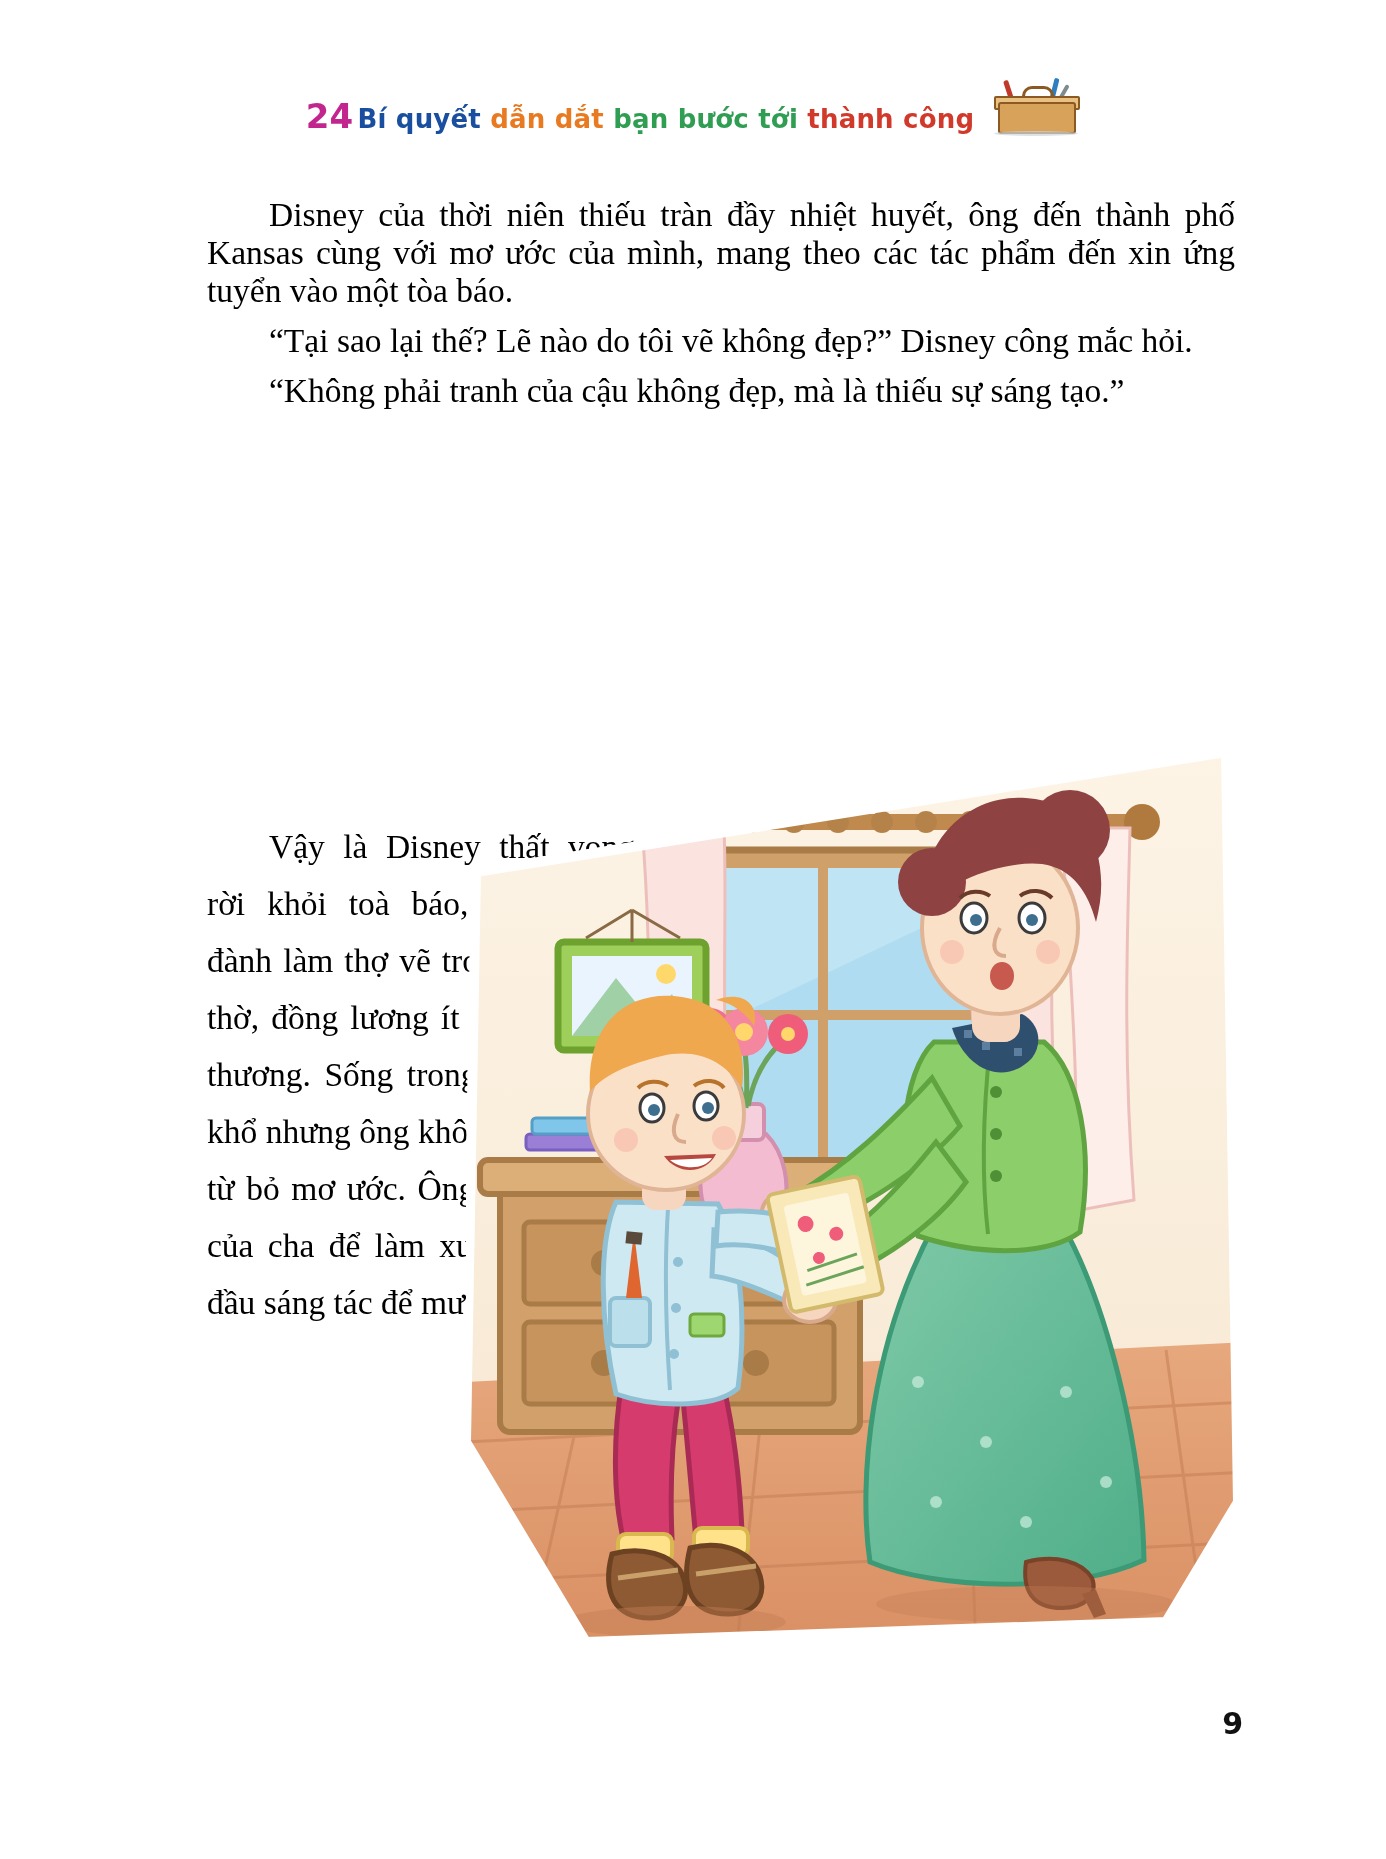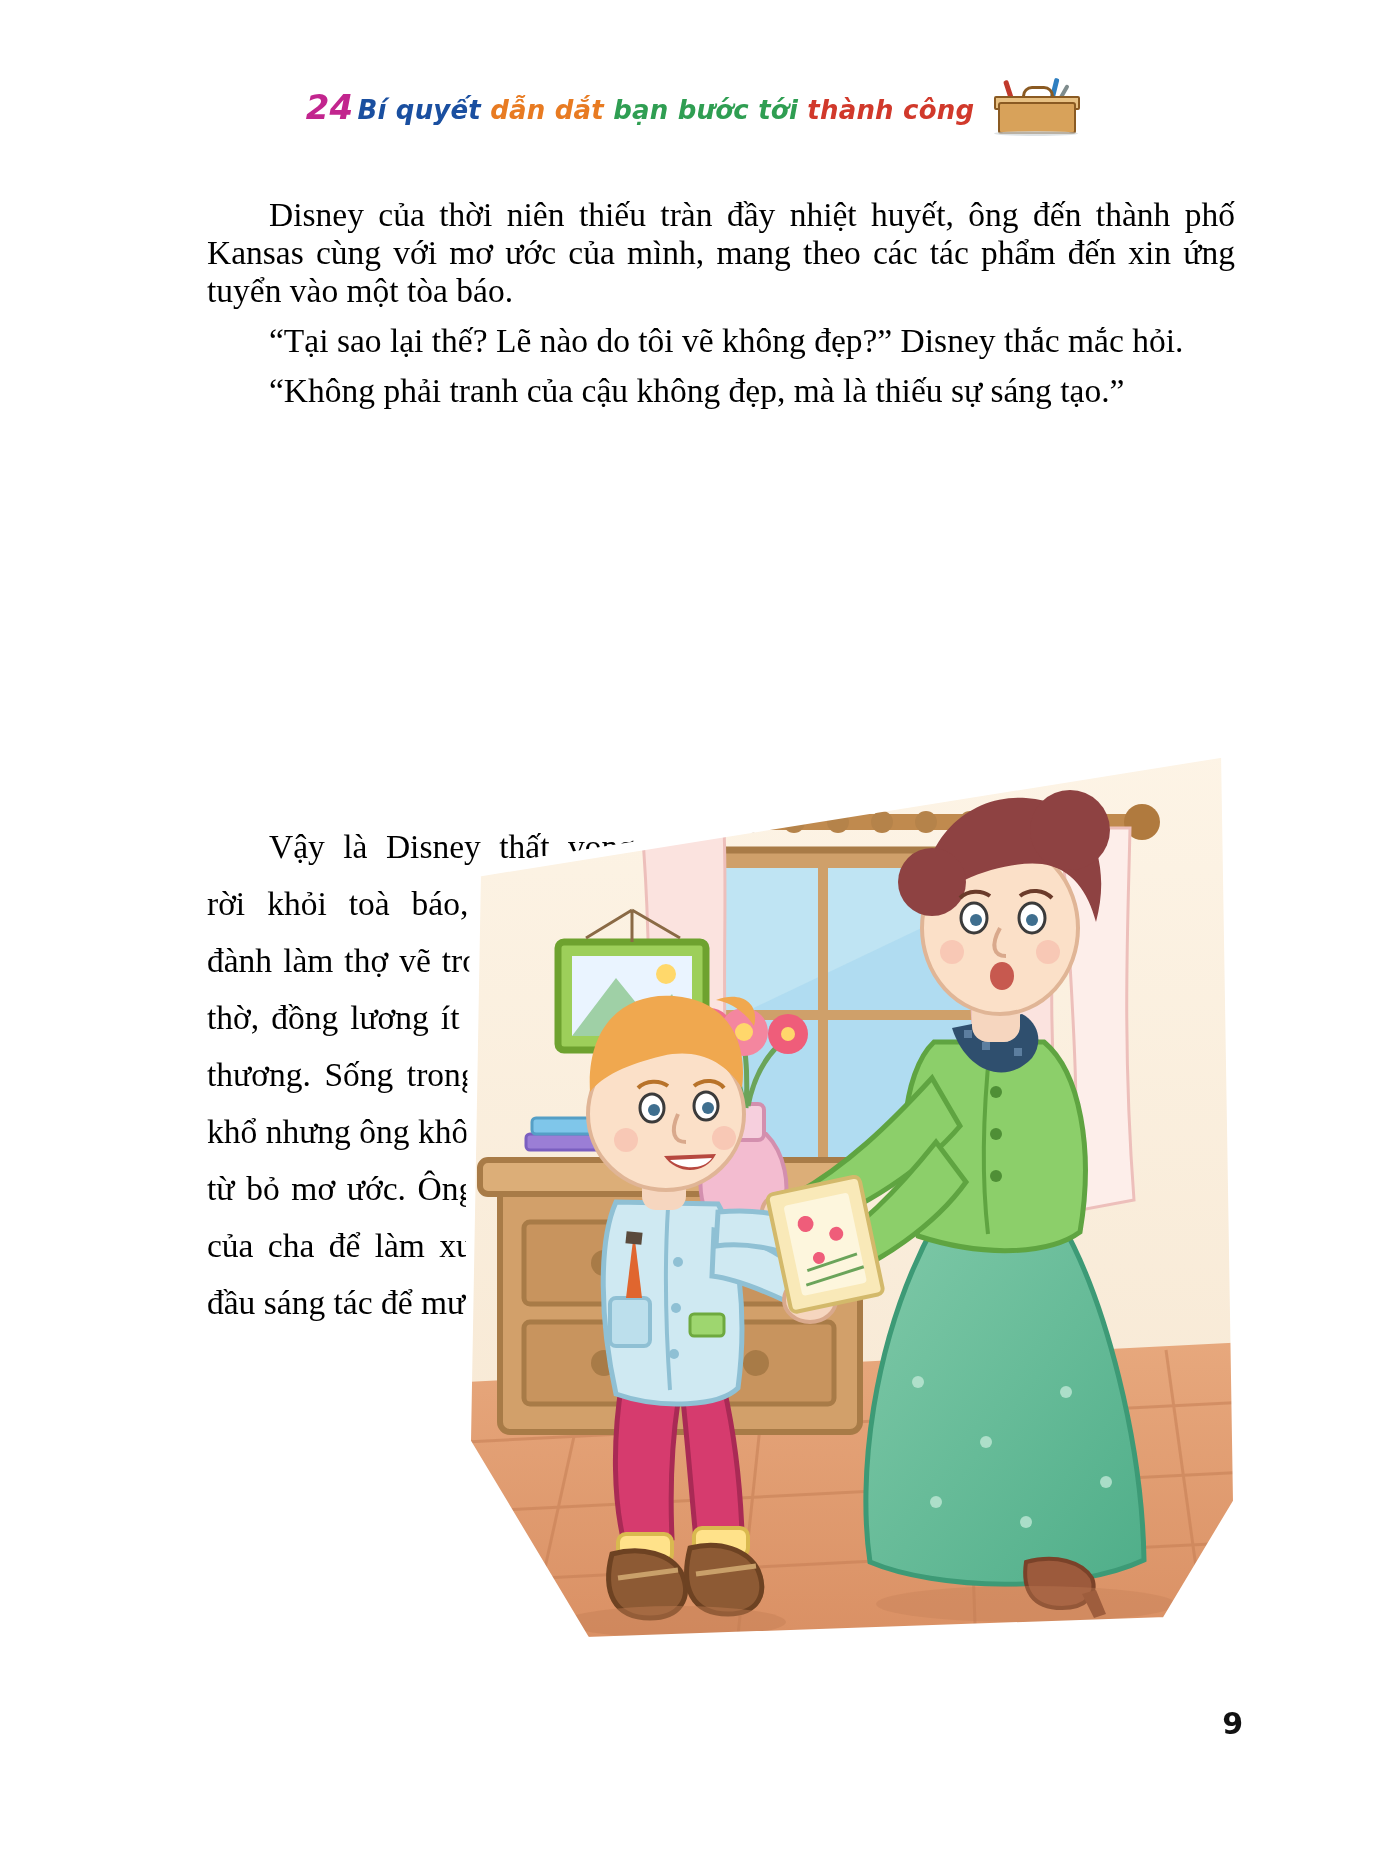--- a/index.html
+++ b/index.html
@@ -21,24 +21,23 @@
   }
 
   
   .header {
     position: absolute;
     top: 78px;
     left: 0;
     width: 100%;
     display: flex;
     justify-content: center;
-    align-items: center;
+    align-items: flex-end;
     gap: 10px;
     white-space: nowrap;
-    font-style: italic;
   }
   .header-text {
     font-family: "DejaVu Sans", sans-serif;
     font-weight: bold;
     font-size: 26px;
     letter-spacing: 0.2px;
   }
   .hd-num {
     color: #c2258e;
     font-size: 34px;
@@ -203,21 +202,21 @@
       <div class="tb-tool3"></div>
       <div class="tb-handle"></div>
       <div class="tb-lid"></div>
       <div class="tb-body"></div>
       <div class="tb-shadow"></div>
     </div>
   </div>
 
   <div class="body-col">
     <p>Disney của thời niên thiếu tràn đầy nhiệt huyết, ông đến thành phố Kansas cùng với mơ ước của mình, mang theo các tác phẩm đến xin ứng tuyển vào một tòa báo.</p>
-    <p>“Tại sao lại thế? Lẽ nào do tôi vẽ không đẹp?” Disney thắc mắc hỏi.</p>
+    <p>“Tại sao lại thế? Lẽ nào do tôi vẽ không đẹp?” Disney công mắc hỏi.</p>
     <p>“Không phải tranh của cậu không đẹp, mà là thiếu sự sáng tạo.”</p>
   </div>
 
   <div class="narrow-col">
     <p>Vậy là Disney thất vọng rời khỏi toà báo, cuối cùng đành làm thợ vẽ trong một nhà thờ, đồng lương ít ỏi đến đáng thương. Sống trong cảnh khốn khổ nhưng ông không vì thế mà từ bỏ mơ ước. Ông mượn gara của cha để làm xưởng vẽ, bắt đầu sáng tác để mưu sinh.</p>
   </div>
 
   <div class="illus">
     <svg width="782" height="912" viewBox="0 0 782 912" xmlns="http://www.w3.org/2000/svg">
       <defs>

